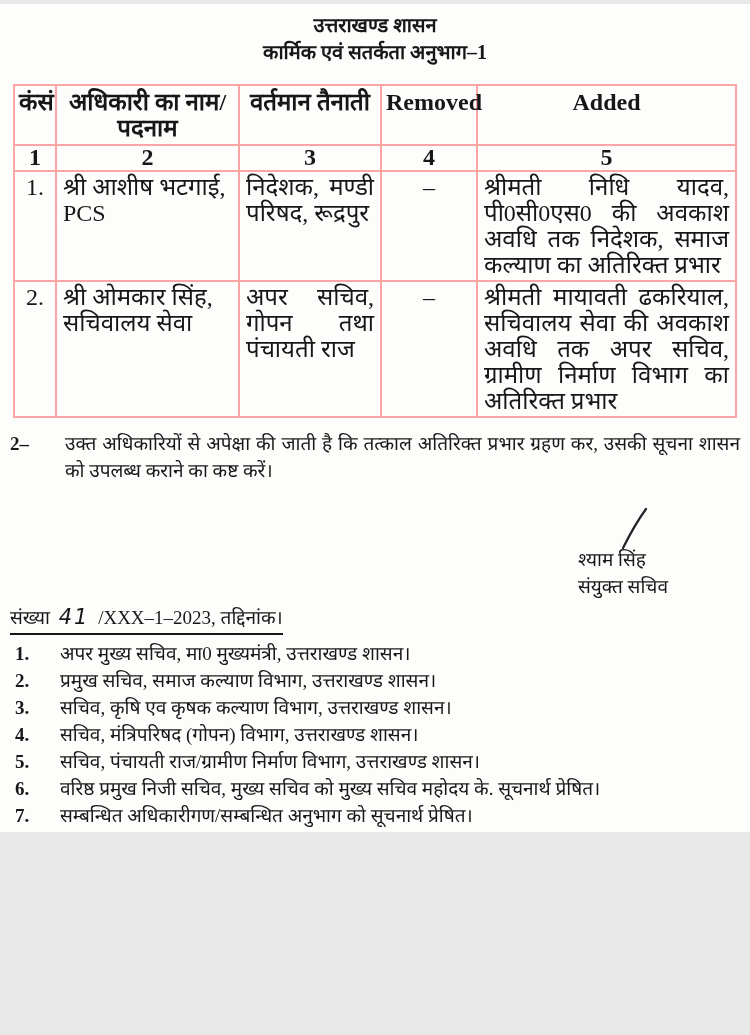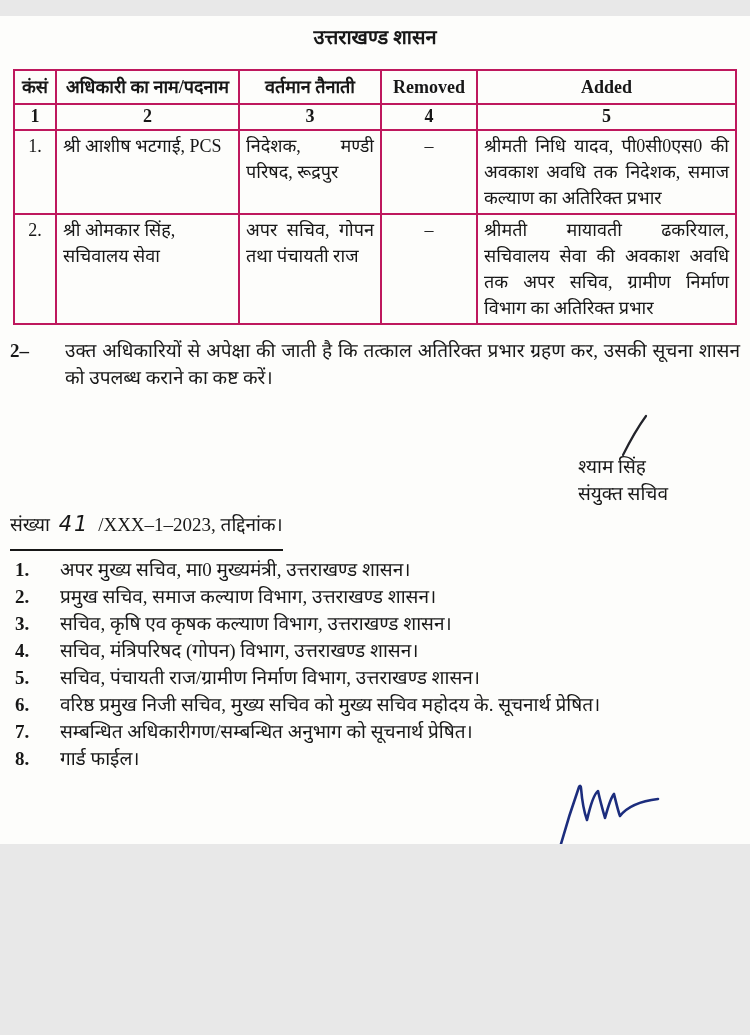--- a/index.html
+++ b/index.html
@@ -1,21 +1,21 @@
 <!DOCTYPE html>
 <html><head>
 <meta charset="utf-8">
 <style>
   * { margin: 0; padding: 0; box-sizing: border-box; }
   html, body { background: #e8e8e8; }
   .page {
     position: relative;
     width: 750px;
     height: 828px;
-    margin: 16px auto;
+    margin: 4px auto;
     background: #fdfdfb;
     color: #171717;
     font-family: "Liberation Serif", "DejaVu Sans", sans-serif;
     font-size: 19px;
     overflow: hidden;
     padding: 6px 10px 0 10px;
   }
   
   .doc-header {
     text-align: center;
@@ -52,24 +52,24 @@
   .para-numbered .pnum { width: 55px; flex: 0 0 55px; font-weight: bold; }
   .para-numbered .ptext { flex: 1; text-align: justify; }
   
   table.order-table {
     width: 722px;
     margin: 18px auto 0 auto;
     border-collapse: collapse;
     table-layout: fixed;
   }
   .order-table th, .order-table td {
-    border: 2px solid #be185d;
+    border: 2px solid #fca5a5;
     padding: 2px 6px;
     vertical-align: top;
-    font-size: 18px;
+    font-size: 24px;
     line-height: 26px;
   }
   .order-table th { font-weight: bold; text-align: center; padding: 3px 4px; }
   .order-table .colnum td { text-align: center; font-weight: bold; padding: 0 4px 2px 4px; line-height: 22px; }
   .col-sno   { width: 42px; }
   .col-name  { width: 183px; }
   .col-curr  { width: 142px; }
   .col-rem   { width: 96px; }
   .col-add   { width: 259px; }
   .cell-center { text-align: center; }
@@ -83,35 +83,36 @@
   }
   .sig1 { margin-top: 22px; margin-right: 72px; }
   .sig1 svg { display: block; margin: 0 auto -4px 38px; }
   .sig2 { margin-top: 6px; margin-right: 62px; }
   .sig2 svg { display: block; margin: 0 auto -14px -14px; }
   
   .copy-number { margin-top: 4px; }
   .copy-number .uline {
     display: inline-block;
     border-bottom: 2px solid #171717;
-    padding-bottom: 12px;
+    padding-bottom: 3px;
   }
   .copy-heading { margin-top: 2px; padding-left: 55px; line-height: 27px; }
   .copy-list { margin-top: 5px; }
   .copy-item { display: flex; line-height: 27px; }
   .copy-item .cnum { width: 50px; flex: 0 0 50px; font-weight: bold; padding-left: 5px; }
   .copy-item .ctext { flex: 1; }
 </style>
 </head>
 <body>
 
 <div class="page">
 
   <div class="doc-header">
     <div class="hline">उत्तराखण्ड शासन</div>
+    <div class="hline">कार्मिक एवं सतर्कता अनुभाग–1</div>
   </div>
 
 
 
   <table class="order-table">
     <colgroup>
       <col class="col-sno">
         <col class="col-name">
         <col class="col-curr">
         <col class="col-rem">

